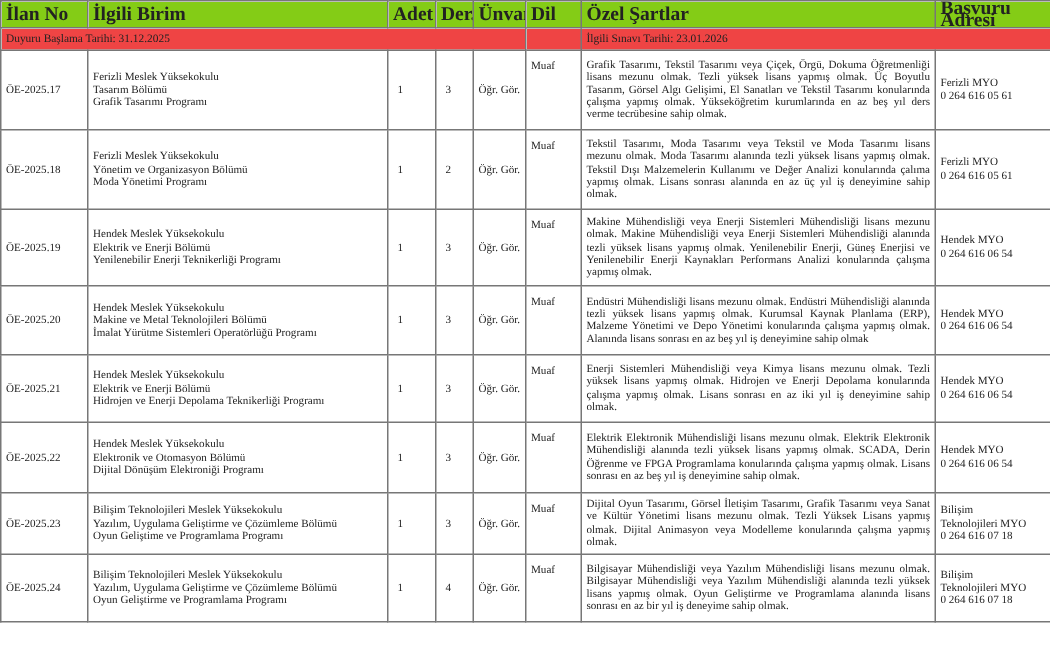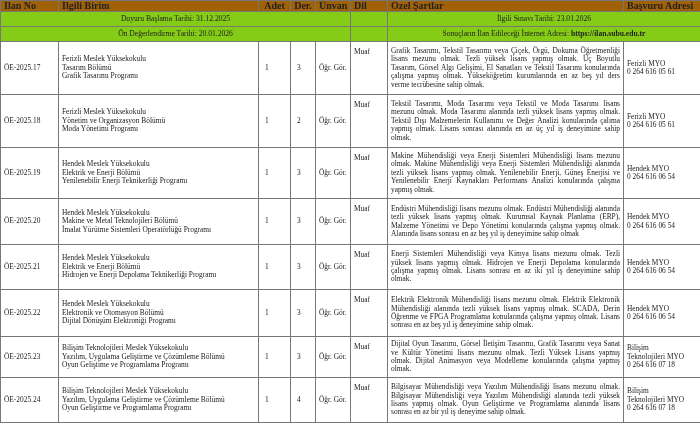--- a/index.html
+++ b/index.html
@@ -1,21 +1,21 @@
 <!DOCTYPE html>
 <html><head>
 <meta charset="utf-8">
 <style>
   html, body { margin: 0; padding: 0; background: #ffffff; }
   body { width: 700px; height: 438px; overflow: hidden; font-family: "Liberation Serif", "DejaVu Serif", serif; color: #222; }
   table { border-collapse: collapse; table-layout: fixed; width: 700px; }
   td, th { border: 1px solid #777; padding: 0 3px; font-size: 7.4px; line-height: 8.4px; vertical-align: middle; overflow: hidden; }
-  .info td { height: 14px; background: #84cc16; font-size: 7.6px; text-align: center; }
+  .info td { height: 14px; background: #ef4444; font-size: 7.6px; }
   .info td.right { border-left: 1px solid #777; }
-  .hdr th { text-align: left; font-weight: bold; height: 10px; font-size: 10px; background: #a16207; }
+  .hdr th { text-align: left; font-weight: bold; height: 10px; font-size: 13px; background: #84cc16; }
   .main td { background: #fff; }
   .birim span { display: block; }
   .sartlar { text-align: justify; padding: 0 3px; margin-top: 44px; }
   .c-no { }
   .top { vertical-align: top; padding-top: 6px; }
   .url { font-weight: bold; }
   .adres span { display: block; }
 </style>
 </head>
 <body>
@@ -29,25 +29,20 @@
     <col style="width:35px">
     <col style="width:37px">
     <col style="width:236px">
     <col style="width:77px">
   </colgroup>
   <tbody id="info-body">
     <tr class="info">
       <td colspan="5"><span>Duyuru Başlama Tarihi:</span> <span>31.12.2025</span></td>
       <td class="right" style="border-left:1px solid #777;"></td>
       <td colspan="2"><span>İlgili Sınavı Tarihi:</span> <span>23.01.2026</span></td>
-    </tr>
-    <tr class="info">
-      <td colspan="5"><span>Ön Değerlendirme Tarihi:</span> <span>20.01.2026</span></td>
-      <td></td>
-      <td colspan="2"><span>Sonuçların İlan Edileceği İnternet Adresi:</span> <span class="url">https://ilan.subu.edu.tr</span></td>
     </tr>
   </tbody>
   <thead>
     <tr class="hdr">
       <th>İlan No</th>
       <th>İlgili Birim</th>
       <th style="text-align:center">Adet</th>
       <th style="text-align:center">Der.</th>
       <th>Ünvan</th>
       <th style="text-align:left">Dil</th>

